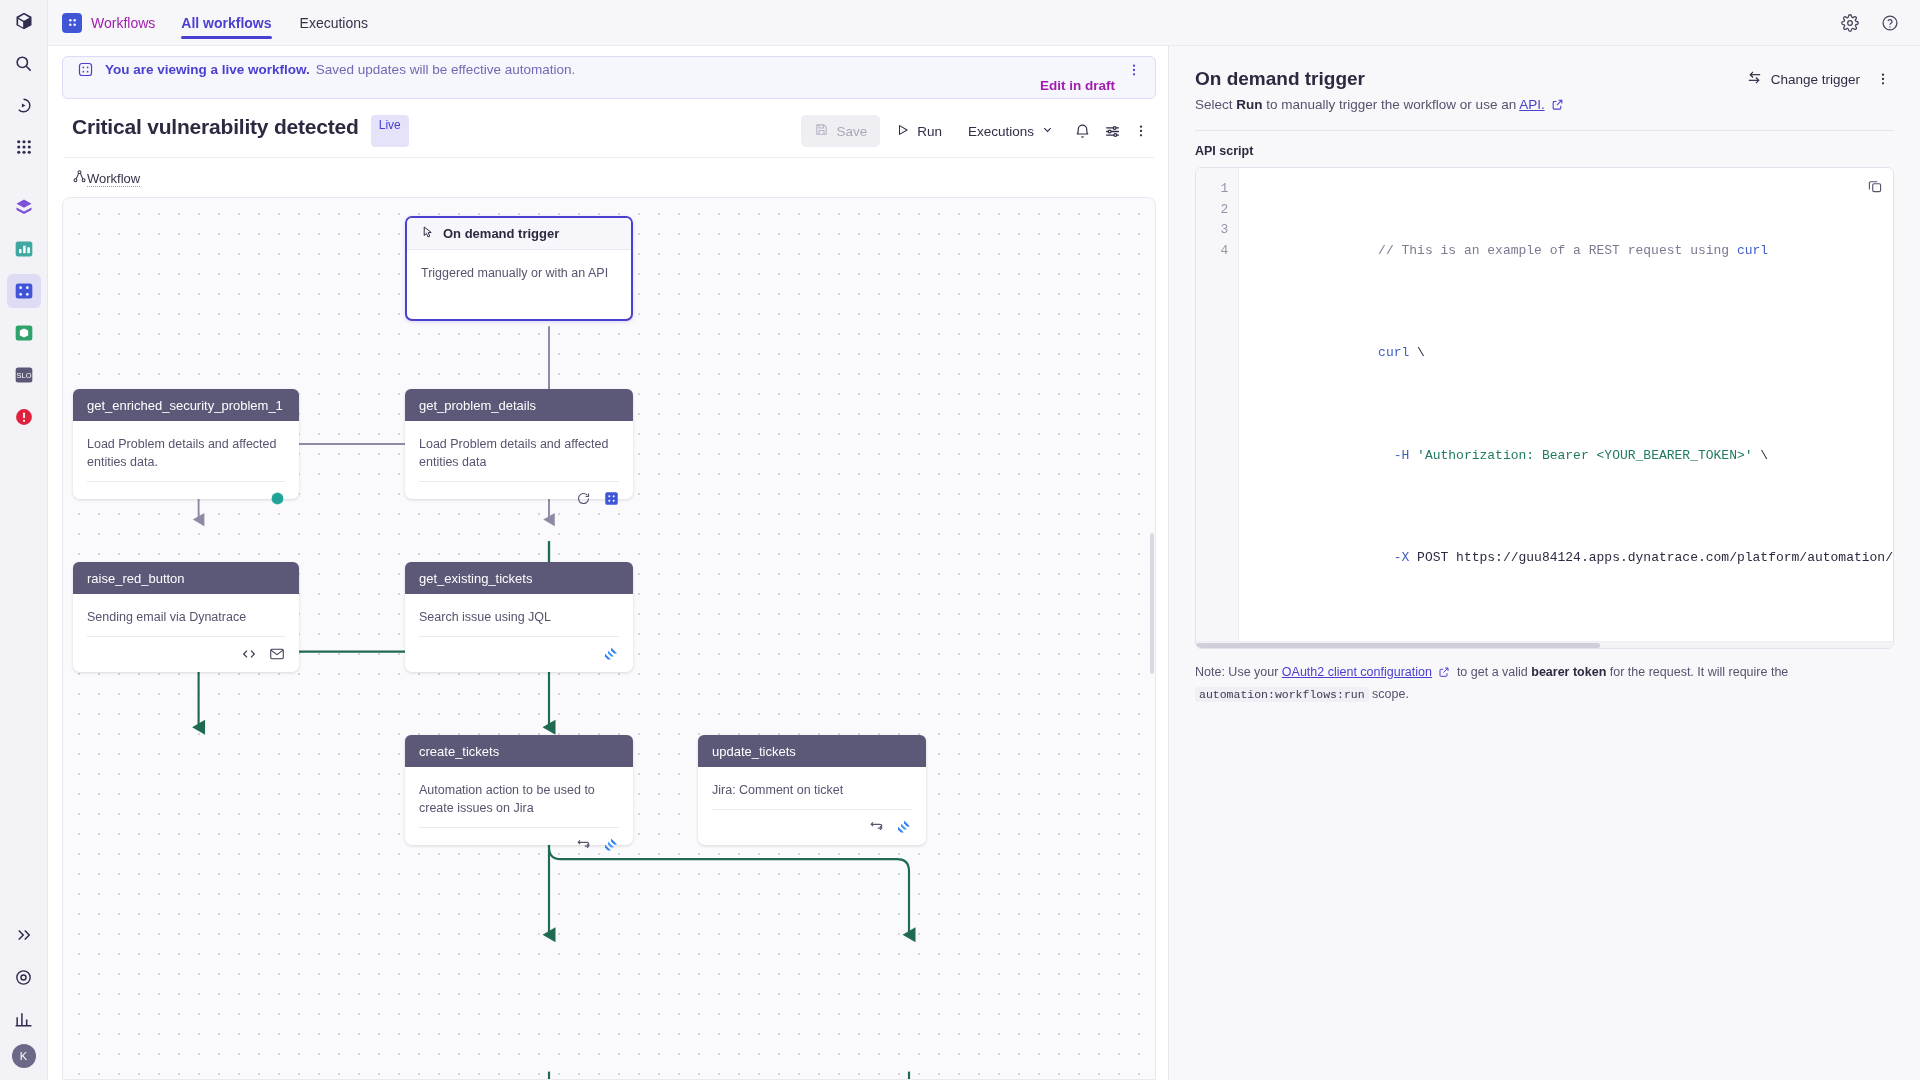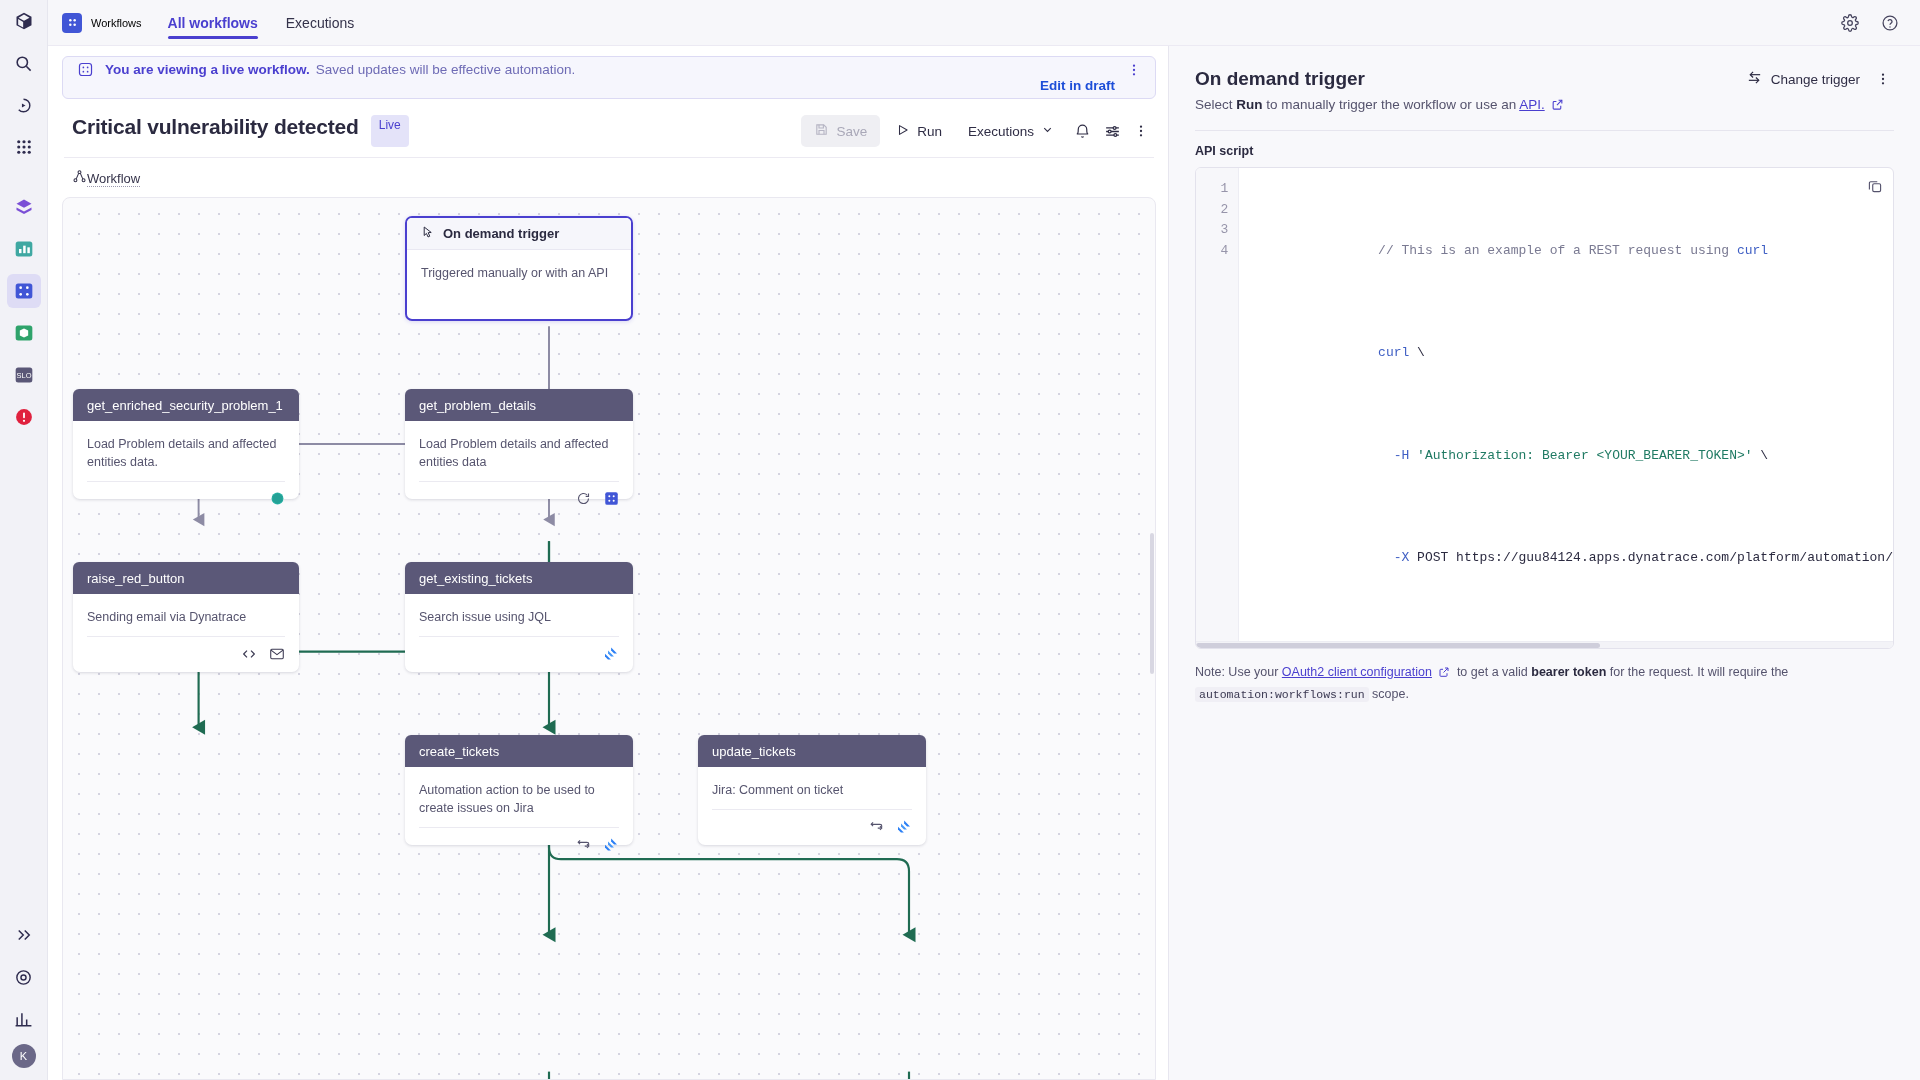--- a/index.html
+++ b/index.html
@@ -40,21 +40,21 @@
   .topbar {
     height: 46px; flex: 0 0 46px; background: #f7f7fa;
     display: flex; align-items: center; padding: 0 14px;
     border-bottom: 1px solid #eceaf3;
   }
   .topbar-app { display:flex; align-items:center; gap:9px; margin-right: 26px; cursor:pointer;}
   .topbar-app-icon {
     width: 20px; height: 20px; border-radius: 4px; background: #4156d6;
     display:flex; align-items:center; justify-content:center;
   }
-  .topbar-app-name { font-size: 11px; color: #000000; font-weight: 400; }
+  .topbar-app-name { font-size: 14px; color: #a21caf; font-weight: 400; }
   .topnav { display: flex; align-items: center; gap: 28px; height: 46px; }
   .topnav-item {
     font-size: 14px; color: #34324a; height: 46px; display:flex; align-items:center;
     position: relative; cursor: pointer;
   }
   .topnav-item.active { color: #4a3fcf; font-weight: 600; }
   .topnav-item.active::after {
     content: ''; position: absolute; bottom: 7px; left: 0; right: 0;
     height: 2.5px; border-radius: 2px; background: #4a3fcf;
   }
@@ -69,21 +69,21 @@
   
   .banner {
     height: 43px; border: 1px solid #dcdaf4; background: #f6f6fd;
     border-radius: 6px; display: flex; align-items: center;
     padding: 0 10px 16px 14px; margin-bottom: 10px;
   }
   .banner-icon { width: 18px; height: 18px; color: #4a3fcf; margin-right: 10px; display:flex;align-items:center;}
   .banner-strong { font-size: 13.5px; color: #4a3fcf; font-weight: 600; }
   .banner-text { font-size: 13.5px; color: #6e6bb5; margin-left: 6px; }
   .banner-right { margin-left: auto; display: flex; align-items: center; gap: 8px; }
-  .banner-link { font-size: 13.5px; color: #1d4ed8; font-weight: 600; cursor: pointer; margin-top: 32px; }
+  .banner-link { font-size: 13.5px; color: #a21caf; font-weight: 600; cursor: pointer; margin-top: 32px; }
   .kebab { width: 22px; height: 22px; display:flex; align-items:center; justify-content:center; color:#4a3fcf; cursor:pointer;}
 
   
   .titlerow { display: flex; padding: 6px 4px 10px 10px; }
   .wf-title { font-size: 21px; font-weight: 700; color: #2b2a40; letter-spacing: -0.2px;}
   .live-badge {
     margin-left: 12px; font-size: 12px; color: #4a3fcf; background: #e4e3f9;
     border-radius: 4px; padding: 3px 8px; font-weight: 500;
   }
   .title-actions { margin-left: auto; display: flex; align-items: center; gap: 6px; }

